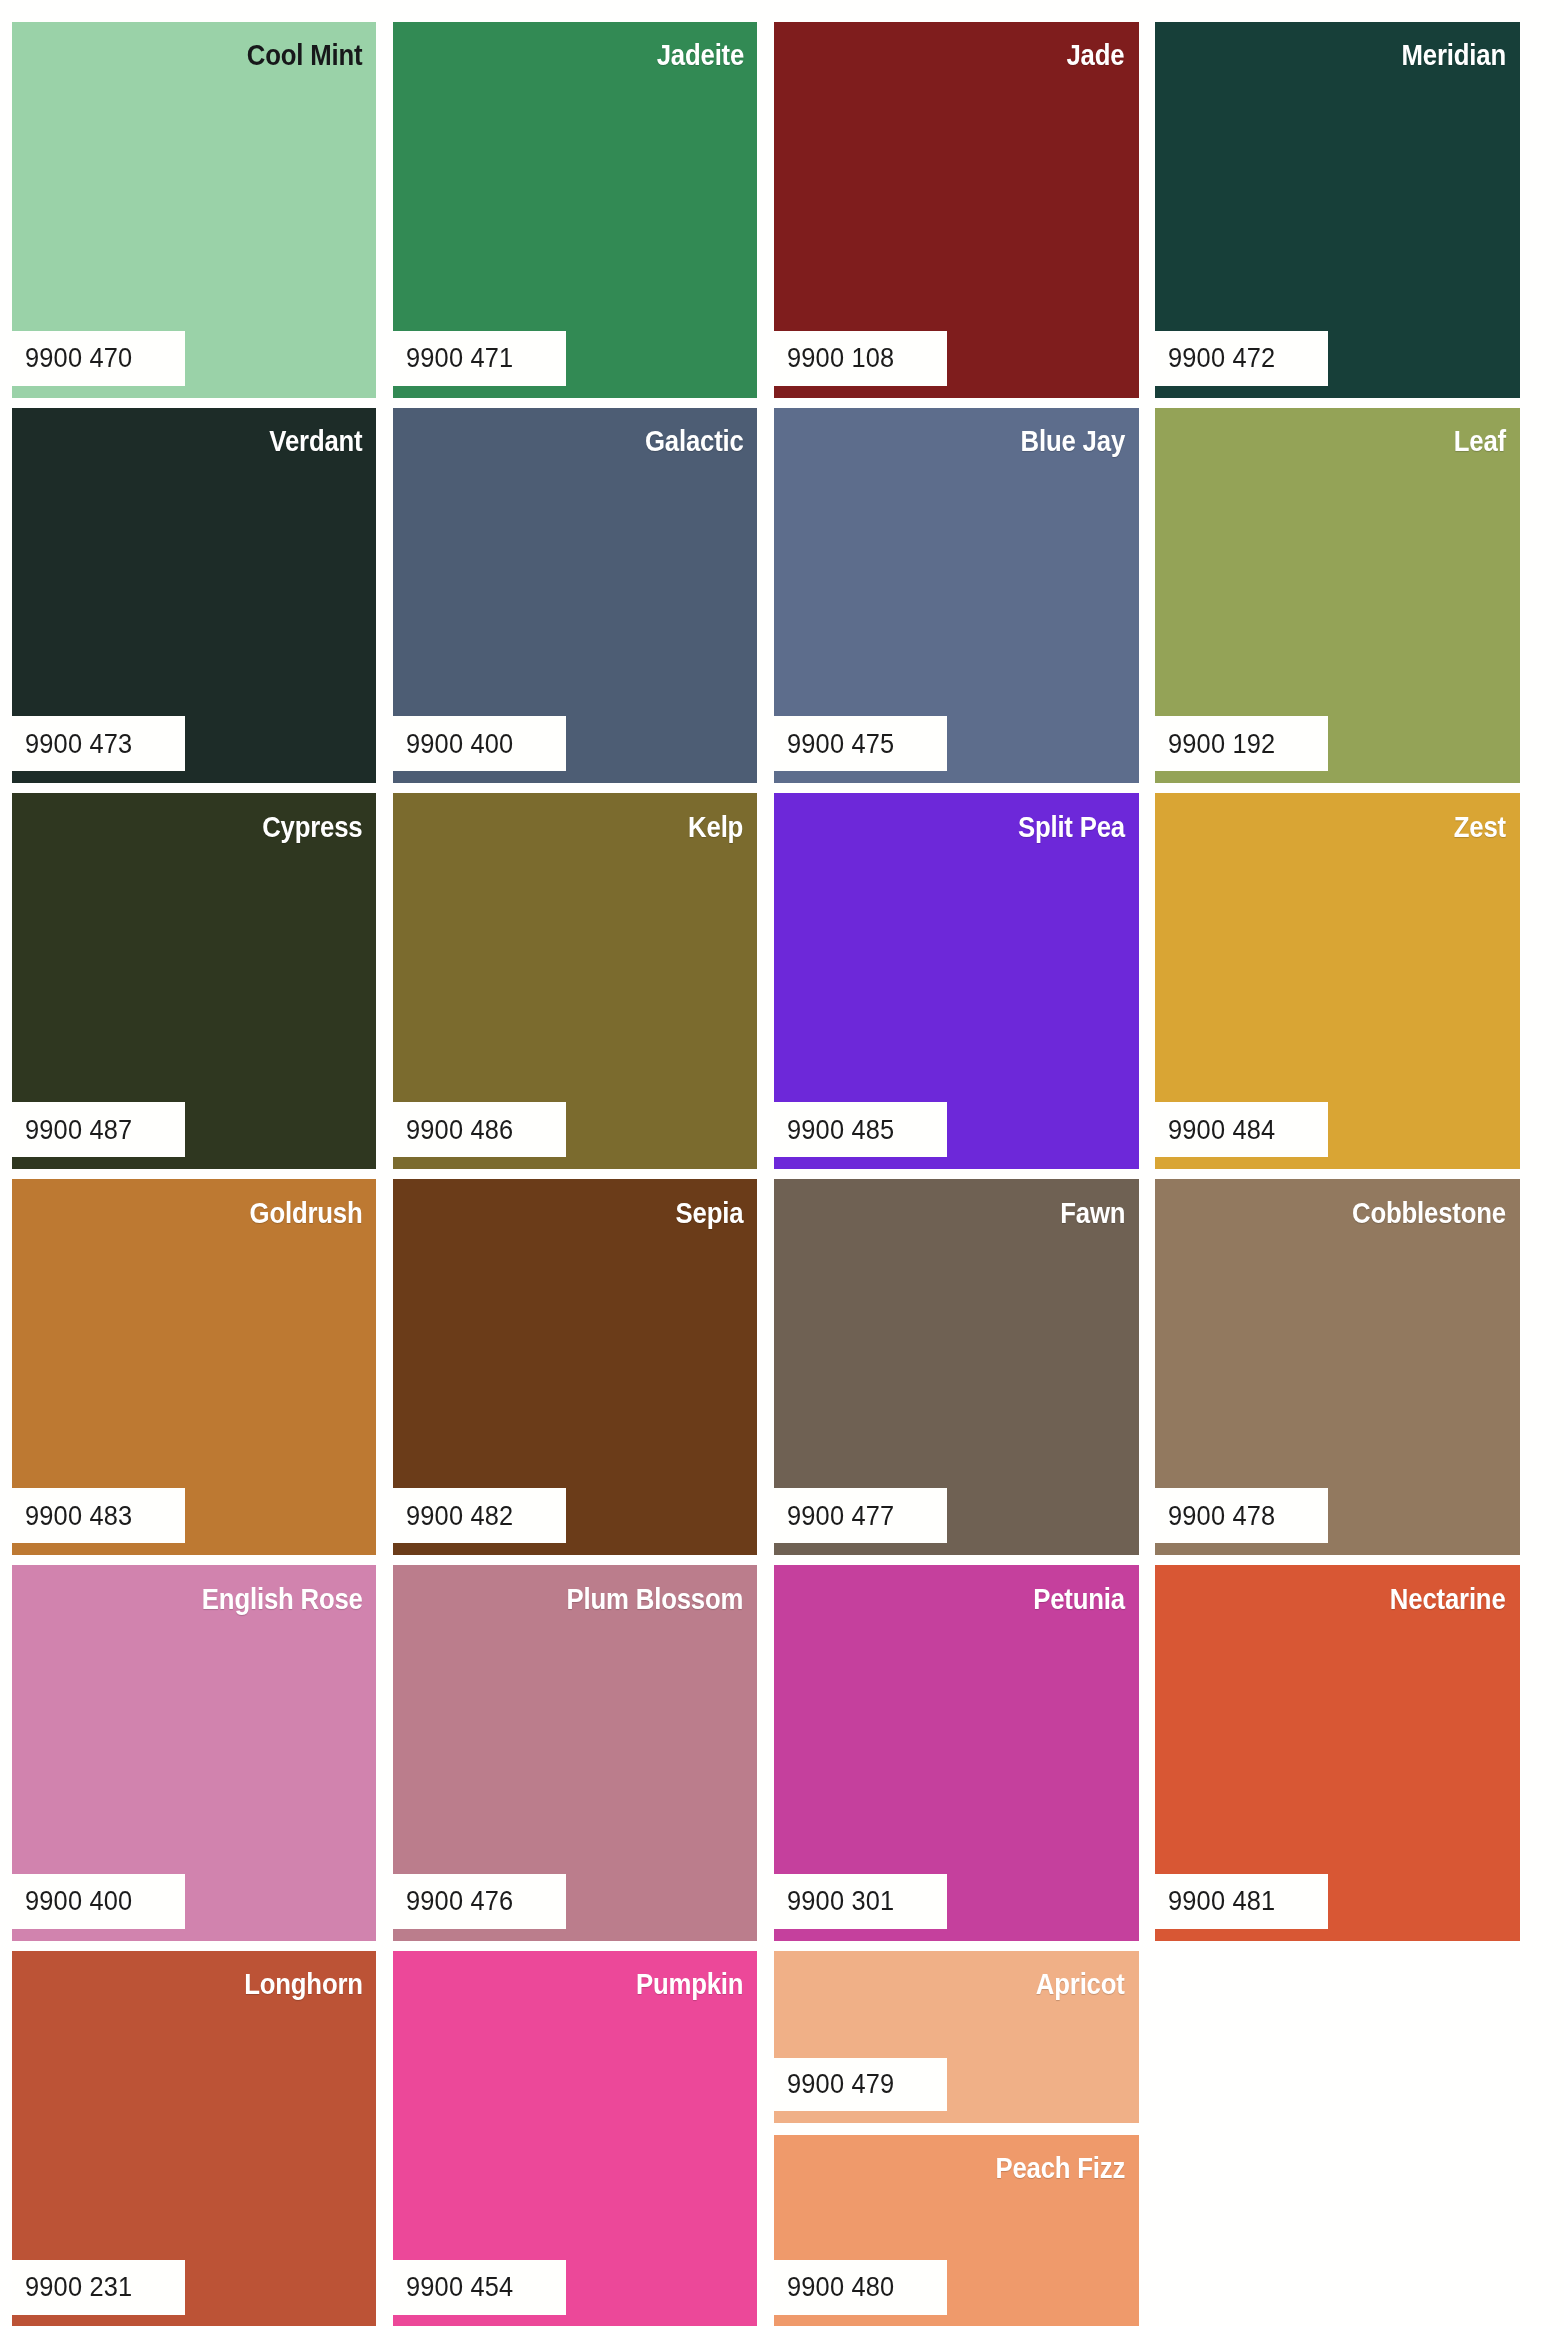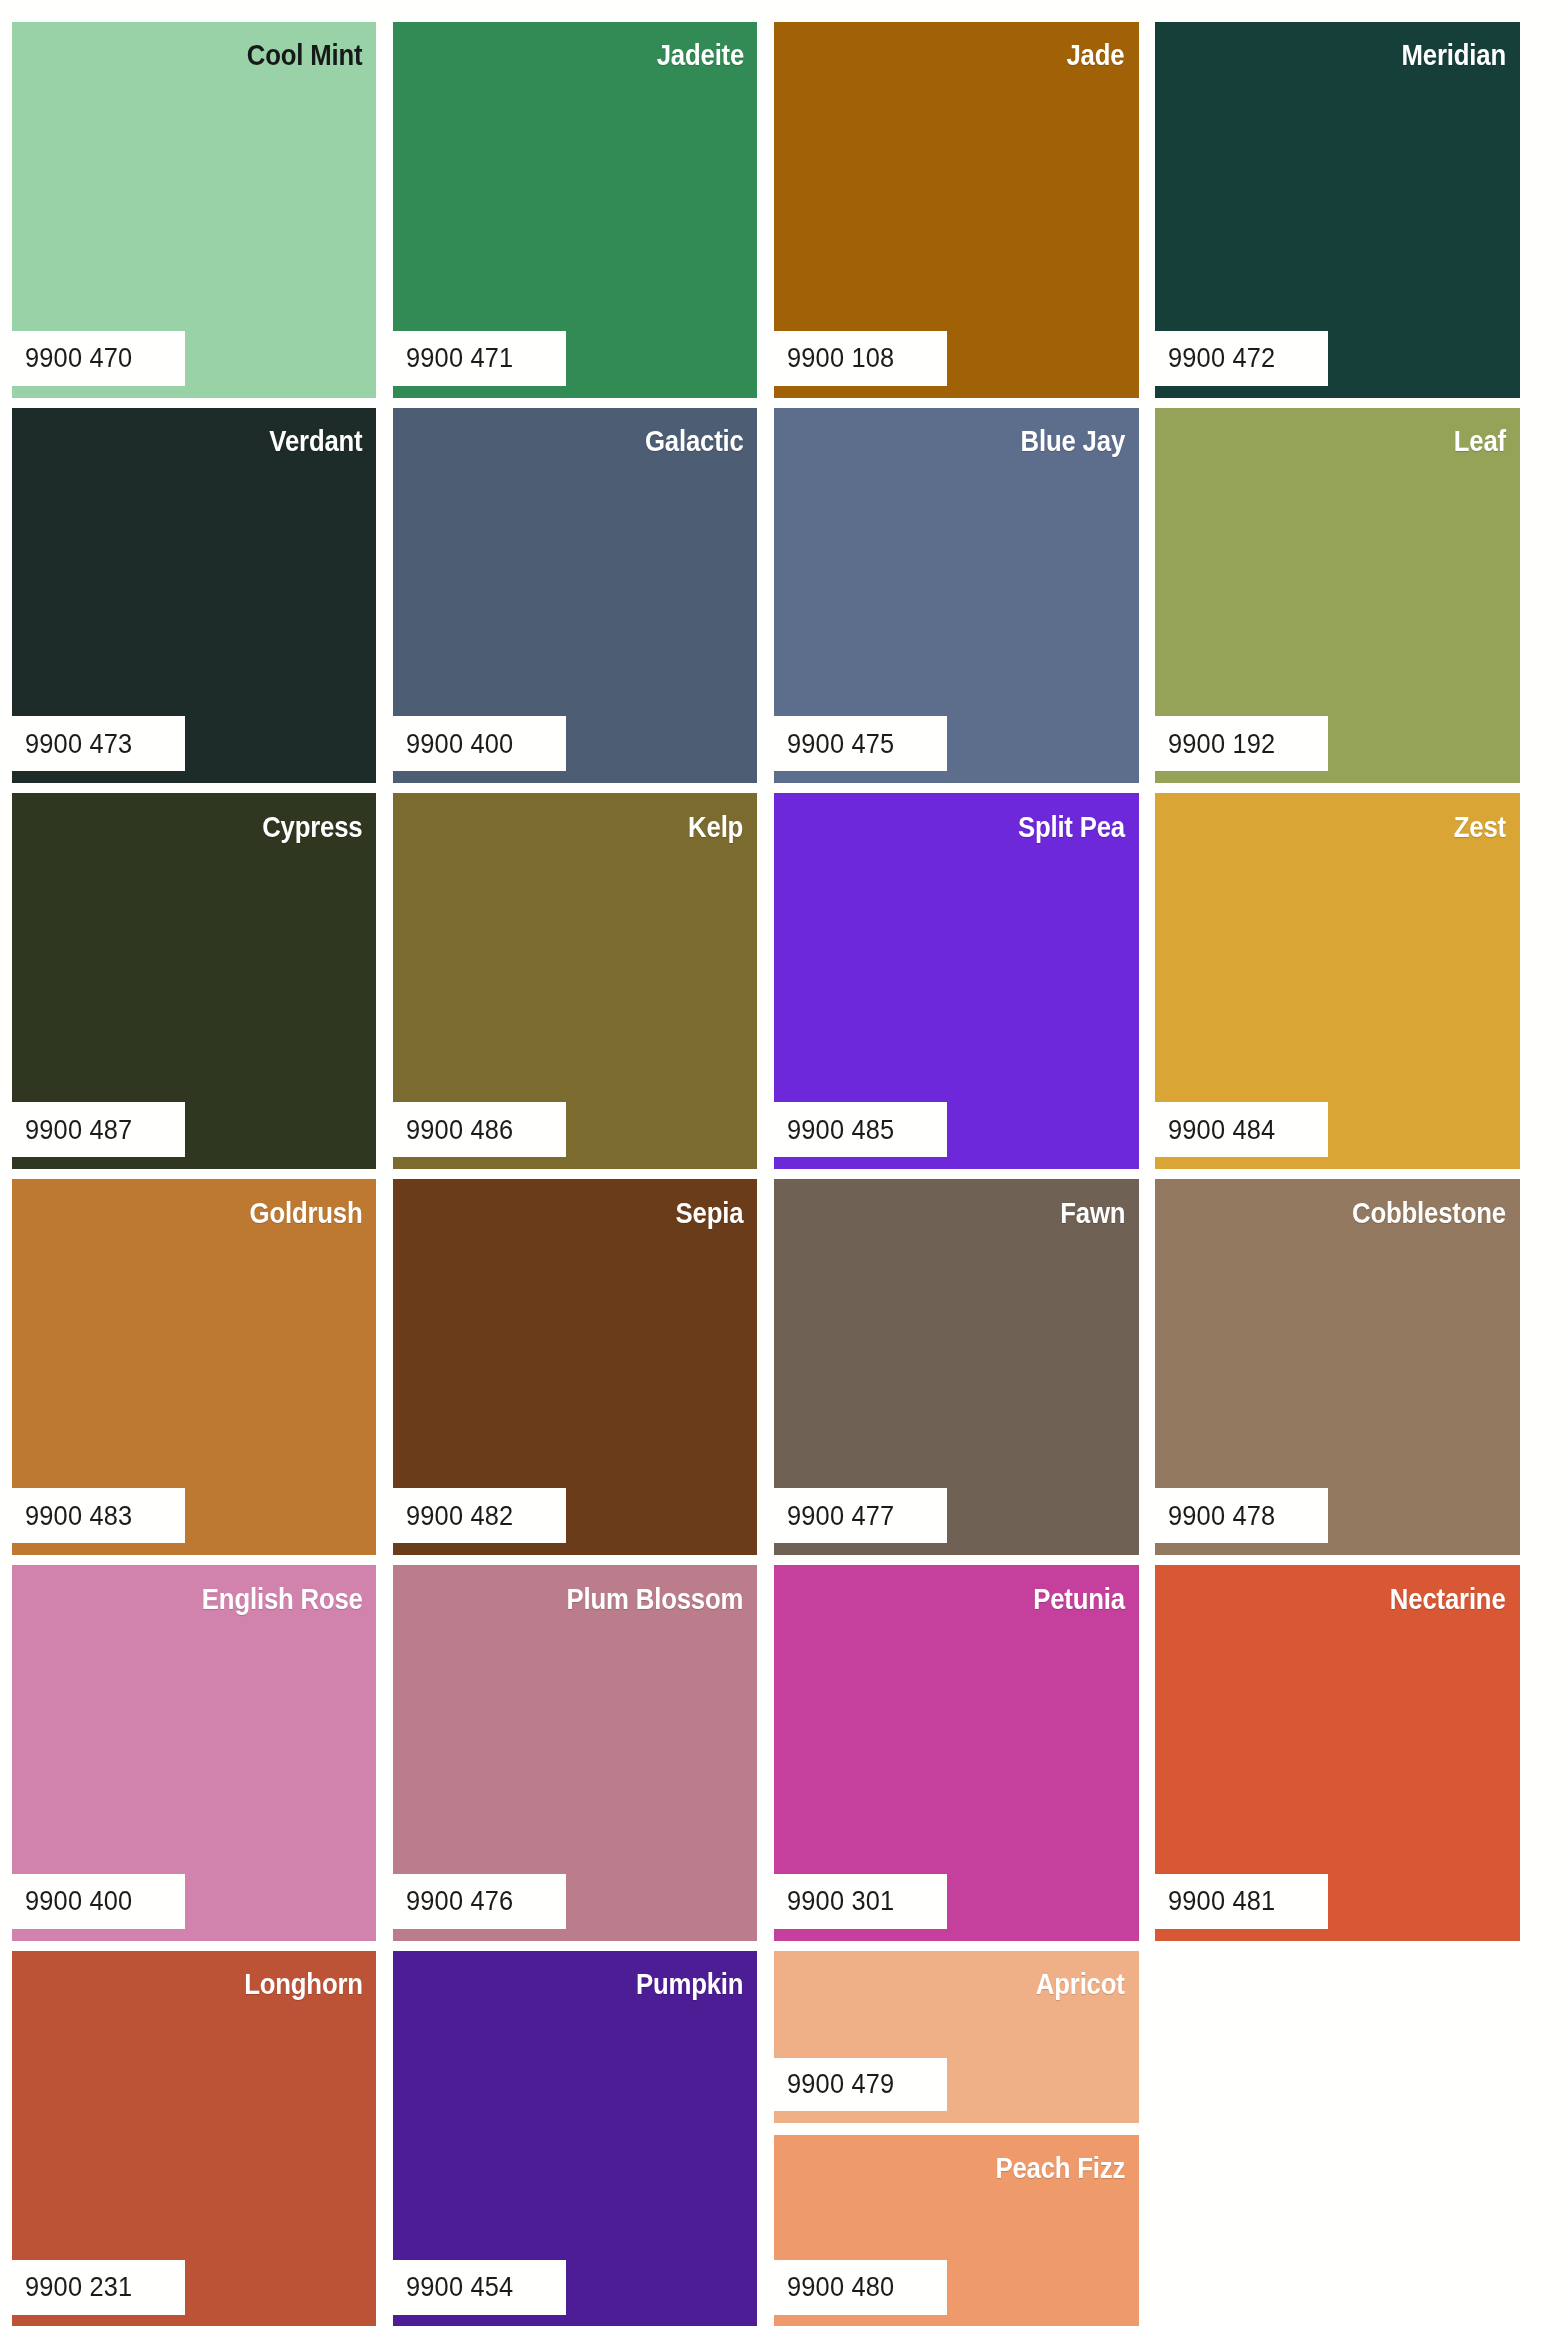--- a/index.html
+++ b/index.html
@@ -116,21 +116,21 @@
       <div class="swatch-code-notch">
         <span class="swatch-code">9900 470</span>
       </div>
     </div>
     <div class="swatch" style="background-color: rgb(50, 138, 84);">
       <span class="swatch-name ink-light">Jadeite</span>
       <div class="swatch-code-notch">
         <span class="swatch-code">9900 471</span>
       </div>
     </div>
-    <div class="swatch" style="background-color: #a16207;">
+    <div class="swatch" style="background-color: #7f1d1d;">
       <span class="swatch-name ink-light">Jade</span>
       <div class="swatch-code-notch">
         <span class="swatch-code">9900 108</span>
       </div>
     </div>
     <div class="swatch" style="background-color: rgb(23, 63, 57);">
       <span class="swatch-name ink-light">Meridian</span>
       <div class="swatch-code-notch">
         <span class="swatch-code">9900 472</span>
       </div>
@@ -235,21 +235,21 @@
       <div class="swatch-code-notch">
         <span class="swatch-code">9900 481</span>
       </div>
     </div>
     <div class="swatch" style="background-color: rgb(188, 83, 54);">
       <span class="swatch-name ink-light">Longhorn</span>
       <div class="swatch-code-notch">
         <span class="swatch-code">9900 231</span>
       </div>
     </div>
-    <div class="swatch" style="background-color: #4c1d95;">
+    <div class="swatch" style="background-color: #ec4899;">
       <span class="swatch-name ink-light">Pumpkin</span>
       <div class="swatch-code-notch">
         <span class="swatch-code">9900 454</span>
       </div>
     </div>
 
     <div class="swatch-stack">
       <div class="swatch part-top" style="background-color: rgb(240, 176, 135);">
         <span class="swatch-name ink-light">Apricot</span>
         <div class="swatch-code-notch">

